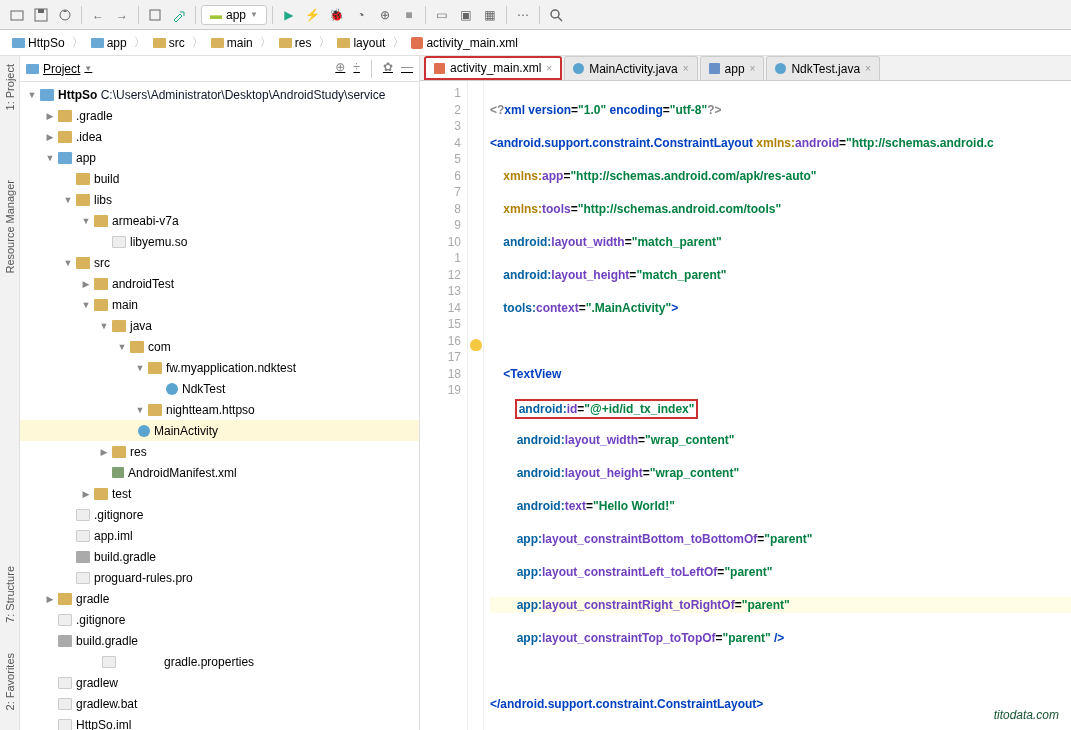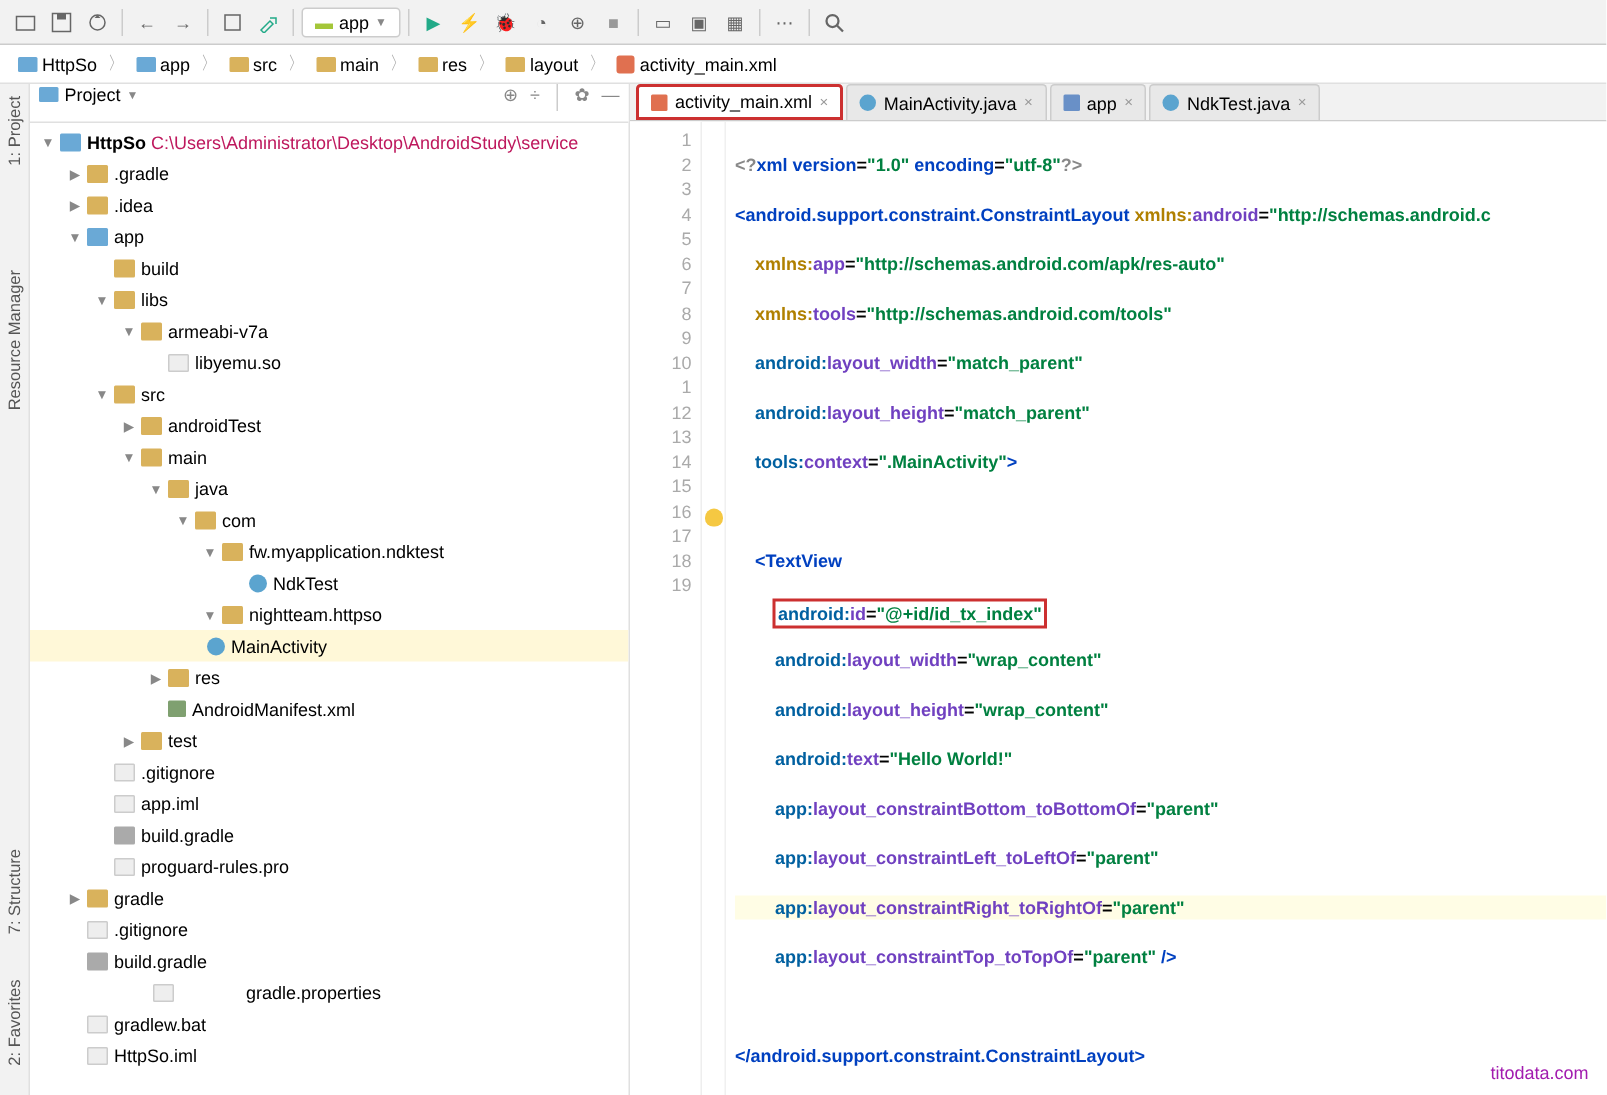--- a/index.html
+++ b/index.html
@@ -12,36 +12,36 @@
 .breadcrumb { display:flex; align-items:center; height:26px; background:#fff; border-bottom:1px solid #e0e0e0; padding:0 8px; gap:2px; }
 .bc-item { display:flex; align-items:center; gap:3px; padding:1px 4px; color:#000; }
 .bc-sep { color:#aaa; margin:0 1px; }
 .folder-icon { width:13px; height:10px; background:#d9b25c; border-radius:1px; display:inline-block; position:relative; }
 .folder-icon.blue { background:#6aa9d6; }
 .layout-icon { width:12px; height:12px; background:#e07050; border-radius:2px; display:inline-block; }
 .main-area { display:flex; height:calc(100% - 56px); }
 .left-gutter { width:20px; background:#f2f2f2; border-right:1px solid #e0e0e0; display:flex; flex-direction:column; align-items:center; padding-top:8px; gap:30px; }
 .gutter-text { writing-mode:vertical-rl; transform:rotate(180deg); font-size:11px; color:#555; cursor:pointer; }
 .project-panel { width:400px; border-right:1px solid #e0e0e0; display:flex; flex-direction:column; background:#fff; }
-.panel-header { display:flex; align-items:flex-start; height:26px; border-bottom:1px solid #e0e0e0; padding:0 6px; background:#fff; }
+.panel-header { display:flex; align-items:center; height:26px; border-bottom:1px solid #e0e0e0; padding:0 6px; background:#fff;text-decoration:underline; }
 .panel-header .title { display:flex; align-items:center; gap:4px; flex:1; }
 .panel-header .actions { display:flex; gap:8px; color:#888; }
 .tree { flex:1; overflow:auto; padding:2px 0; }
 .tree-row { display:flex; align-items:center; height:21px; padding-left:6px; cursor:pointer; white-space:nowrap; }
 .tree-row.hl { background:#fff8d8; }
 .tree-arrow { width:12px; display:inline-block; color:#888; font-size:9px; text-align:center; }
 .tree-icon { width:14px; height:12px; display:inline-block; margin:0 4px 0 2px; }
 .ti-folder { background:#d9b25c; border-radius:1px; }
 .ti-module { background:#6aa9d6; border-radius:1px; }
 .ti-pkg { background:#d9b25c; border-radius:1px; position:relative; }
 .ti-file { background:#eee; border:1px solid #ccc; border-radius:1px; }
 .ti-java { background:#5ba4cf; border-radius:50%; width:12px; height:12px; }
 .ti-xml { background:#7fa070; border-radius:1px; width:12px; height:11px; }
 .ti-gradle { background:#aaa; border-radius:1px; }
-.muted { color:#be185d; }
+.muted { color:#0f172a; }
 .editor-area { flex:1; display:flex; flex-direction:column; }
 .editor-tabs { display:flex; height:28px; background:#f2f2f2; border-bottom:1px solid #ccc; align-items:flex-end; padding-left:4px; }
 .etab { display:flex; align-items:center; gap:5px; padding:4px 8px; background:#e8e8e8; border:1px solid #ccc; border-bottom:none; margin-right:2px; border-radius:3px 3px 0 0; cursor:pointer; height:24px; }
 .etab.active { background:#fff; }
 .etab.highlighted { border:2px solid #cc3030; }
 .etab .close { color:#999; font-size:10px; }
 .etab .ti-xml2 { width:11px; height:11px; background:#e07050; border-radius:1px; display:inline-block; }
 .etab .ti-java2 { width:11px; height:11px; background:#5ba4cf; border-radius:50%; display:inline-block; }
 .etab .ti-mod2 { width:11px; height:11px; background:#6990c7; border-radius:1px; display:inline-block; }
 .editor-body { flex:1; display:flex; background:#fff; }
@@ -53,21 +53,21 @@
 .code .row { height:16.5px; }
 .code .row.hl-line { background:#fffde5; }
 .t-tag { color:#0040c0; }
 .t-ns1 { color:#b08000; }
 .t-ns2 { color:#0060a0; }
 .t-attr { color:#7040c0; font-weight:bold; }
 .t-eq { color:#000; }
 .t-str { color:#008040; font-weight:bold; }
 .t-decl { color:#888; }
 .redbox { border:2px solid #cc3030; display:inline-block; padding:0 2px; margin-left:-2px; }
-.watermark { position:absolute; right:12px; bottom:8px; color:#a21caf; font-size:12px; }
+.watermark { position:absolute; right:12px; bottom:8px; color:#14532d; font-size:12px;font-style:italic; }
 svg { display:block; }
 </style>
 </head>
 <body>
 
 <div class="toolbar">
   <div class="tb-btn">
       <svg width="14" height="14">
         <rect x="1" y="3" width="12" height="9" fill="none" stroke="#666"></rect>
       </svg>
@@ -321,20 +321,25 @@
           </div>
           <div class="tree-row" style="padding-left: 24px;">
             <span class="tree-arrow"></span>
             <span class="tree-icon ti-gradle"></span>
             <span>build.gradle</span>
           </div>
           <div class="tree-row" style="padding-left: 24px; gap: 44px;">
             <span class="tree-arrow"></span>
             <span class="tree-icon ti-file"></span>
             <span>gradle.properties</span>
+          </div>
+          <div class="tree-row" style="padding-left: 24px;">
+            <span class="tree-arrow"></span>
+            <span class="tree-icon ti-file"></span>
+            <span>gradlew</span>
           </div>
           <div class="tree-row" style="padding-left: 24px;">
             <span class="tree-arrow"></span>
             <span class="tree-icon ti-file"></span>
             <span>gradlew.bat</span>
           </div>
           <div class="tree-row" style="padding-left: 24px;">
             <span class="tree-arrow"></span>
             <span class="tree-icon ti-file"></span>
             <span>HttpSo.iml</span>

